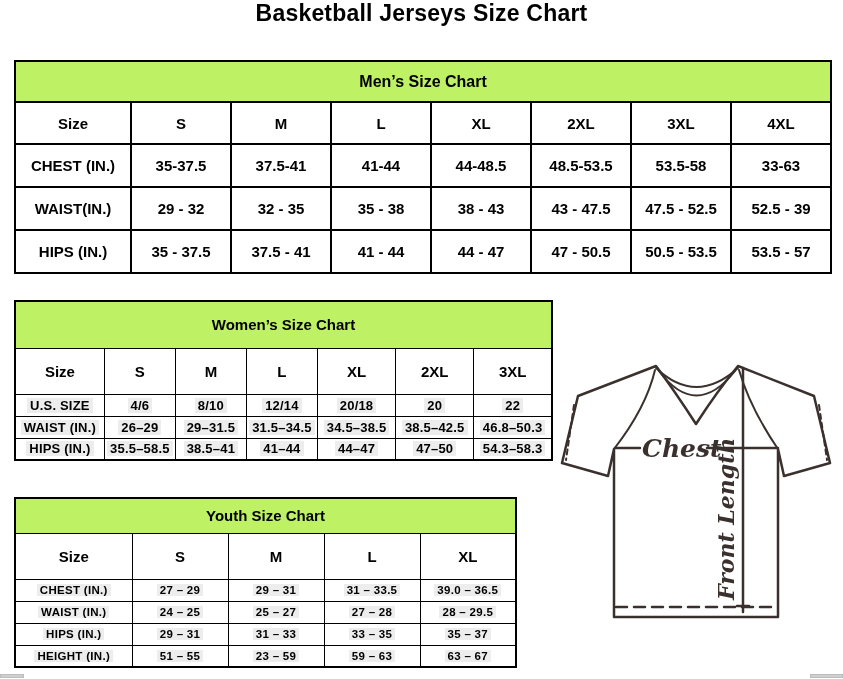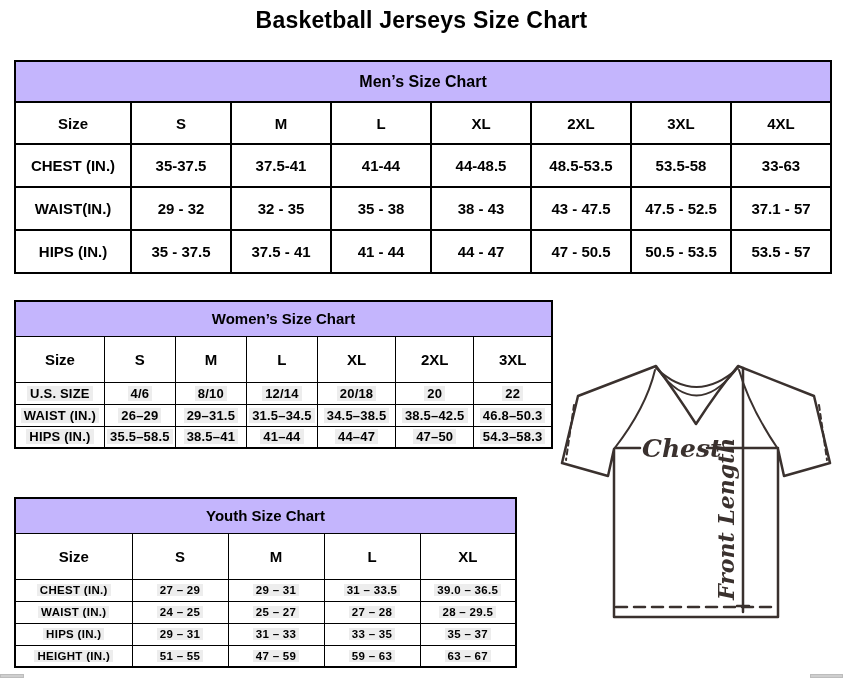--- a/index.html
+++ b/index.html
@@ -5,43 +5,43 @@
   * { margin:0; padding:0; box-sizing:border-box; }
   html,body { width:843px; height:679px; }
   body {
     position:relative;
     background:#ffffff;
     font-family:"Liberation Sans", sans-serif;
     color:#000;
     overflow:hidden;
   }
   .title {
-    position:absolute; top:7px; left:0; width:100%;
+    position:absolute; top:0; left:0; width:100%;
     text-align:center; font-size:23px; font-weight:bold;
     letter-spacing:0.2px;
   }
   .size-table { position:absolute; }
   .size-table table {
     width:100%; border-collapse:collapse; table-layout:fixed;
   }
   .size-table td { text-align:center; font-weight:bold; overflow:hidden; }
-  .caption-cell { background:#c4b5fd;margin-left:7px; }
+  .caption-cell { background:#bef264;margin-left:7px; }
 
   
   #mens { left:14px; top:60px; width:815px; }
   #mens td { border:2px solid #000; }
   #mens .caption-cell { height:41px; font-size:16px; }
   #mens .head-cell   { height:42px; font-size:15px; }
   #mens .data-row td { height:43px; font-size:15px; }
 
   
   #womens { left:14px; top:300px; width:539px; }
   #womens table { border:2px solid #000; }
   #womens td { border:1px solid #000; }
-  #womens .caption-cell { height:35px; font-size:15px; }
+  #womens .caption-cell { height:47px; font-size:15px; }
   #womens .head-cell   { height:46px; font-size:15px; }
   #womens .data-row td { height:22px; font-size:13px; letter-spacing:0.2px; }
 
   
   #youth { left:14px; top:497px; width:436px; }
   #youth table { border:2px solid #000; }
   #youth td { border:1px solid #000; }
   #youth .caption-cell { height:35px; font-size:15px; }
   #youth .head-cell   { height:46px; font-size:15px; }
   #youth .data-row td { height:22px; font-size:11.5px; letter-spacing:0.3px; }
@@ -102,21 +102,21 @@
           <td>33-63</td>
         </tr>
         <tr class="data-row">
           <td>WAIST(IN.)</td>
           <td>29 - 32</td>
           <td>32 - 35</td>
           <td>35 - 38</td>
           <td>38 - 43</td>
           <td>43 - 47.5</td>
           <td>47.5 - 52.5</td>
-          <td>37.1 - 57</td>
+          <td>52.5 - 39</td>
         </tr>
         <tr class="data-row">
           <td>HIPS (IN.)</td>
           <td>35 - 37.5</td>
           <td>37.5 - 41</td>
           <td>41 - 44</td>
           <td>44 - 47</td>
           <td>47 - 50.5</td>
           <td>50.5 - 53.5</td>
           <td>53.5 - 57</td>
@@ -217,21 +217,21 @@
         <tr class="data-row">
           <td><span class="hl">HIPS (IN.)</span></td>
           <td><span class="hl">29 – 31</span></td>
           <td><span class="hl">31 – 33</span></td>
           <td><span class="hl">33 – 35</span></td>
           <td><span class="hl">35 – 37</span></td>
         </tr>
         <tr class="data-row">
           <td><span class="hl">HEIGHT (IN.)</span></td>
           <td><span class="hl">51 – 55</span></td>
-          <td><span class="hl">47 – 59</span></td>
+          <td><span class="hl">23 – 59</span></td>
           <td><span class="hl">59 – 63</span></td>
           <td><span class="hl">63 – 67</span></td>
         </tr>
       </tbody>
     </table>
   </div>
 
 <svg id="jersey" viewBox="0 0 287 268" xmlns="http://www.w3.org/2000/svg">
   <g fill="none" stroke="#3a312e" stroke-width="2.5" stroke-linejoin="round" stroke-linecap="round">
 

